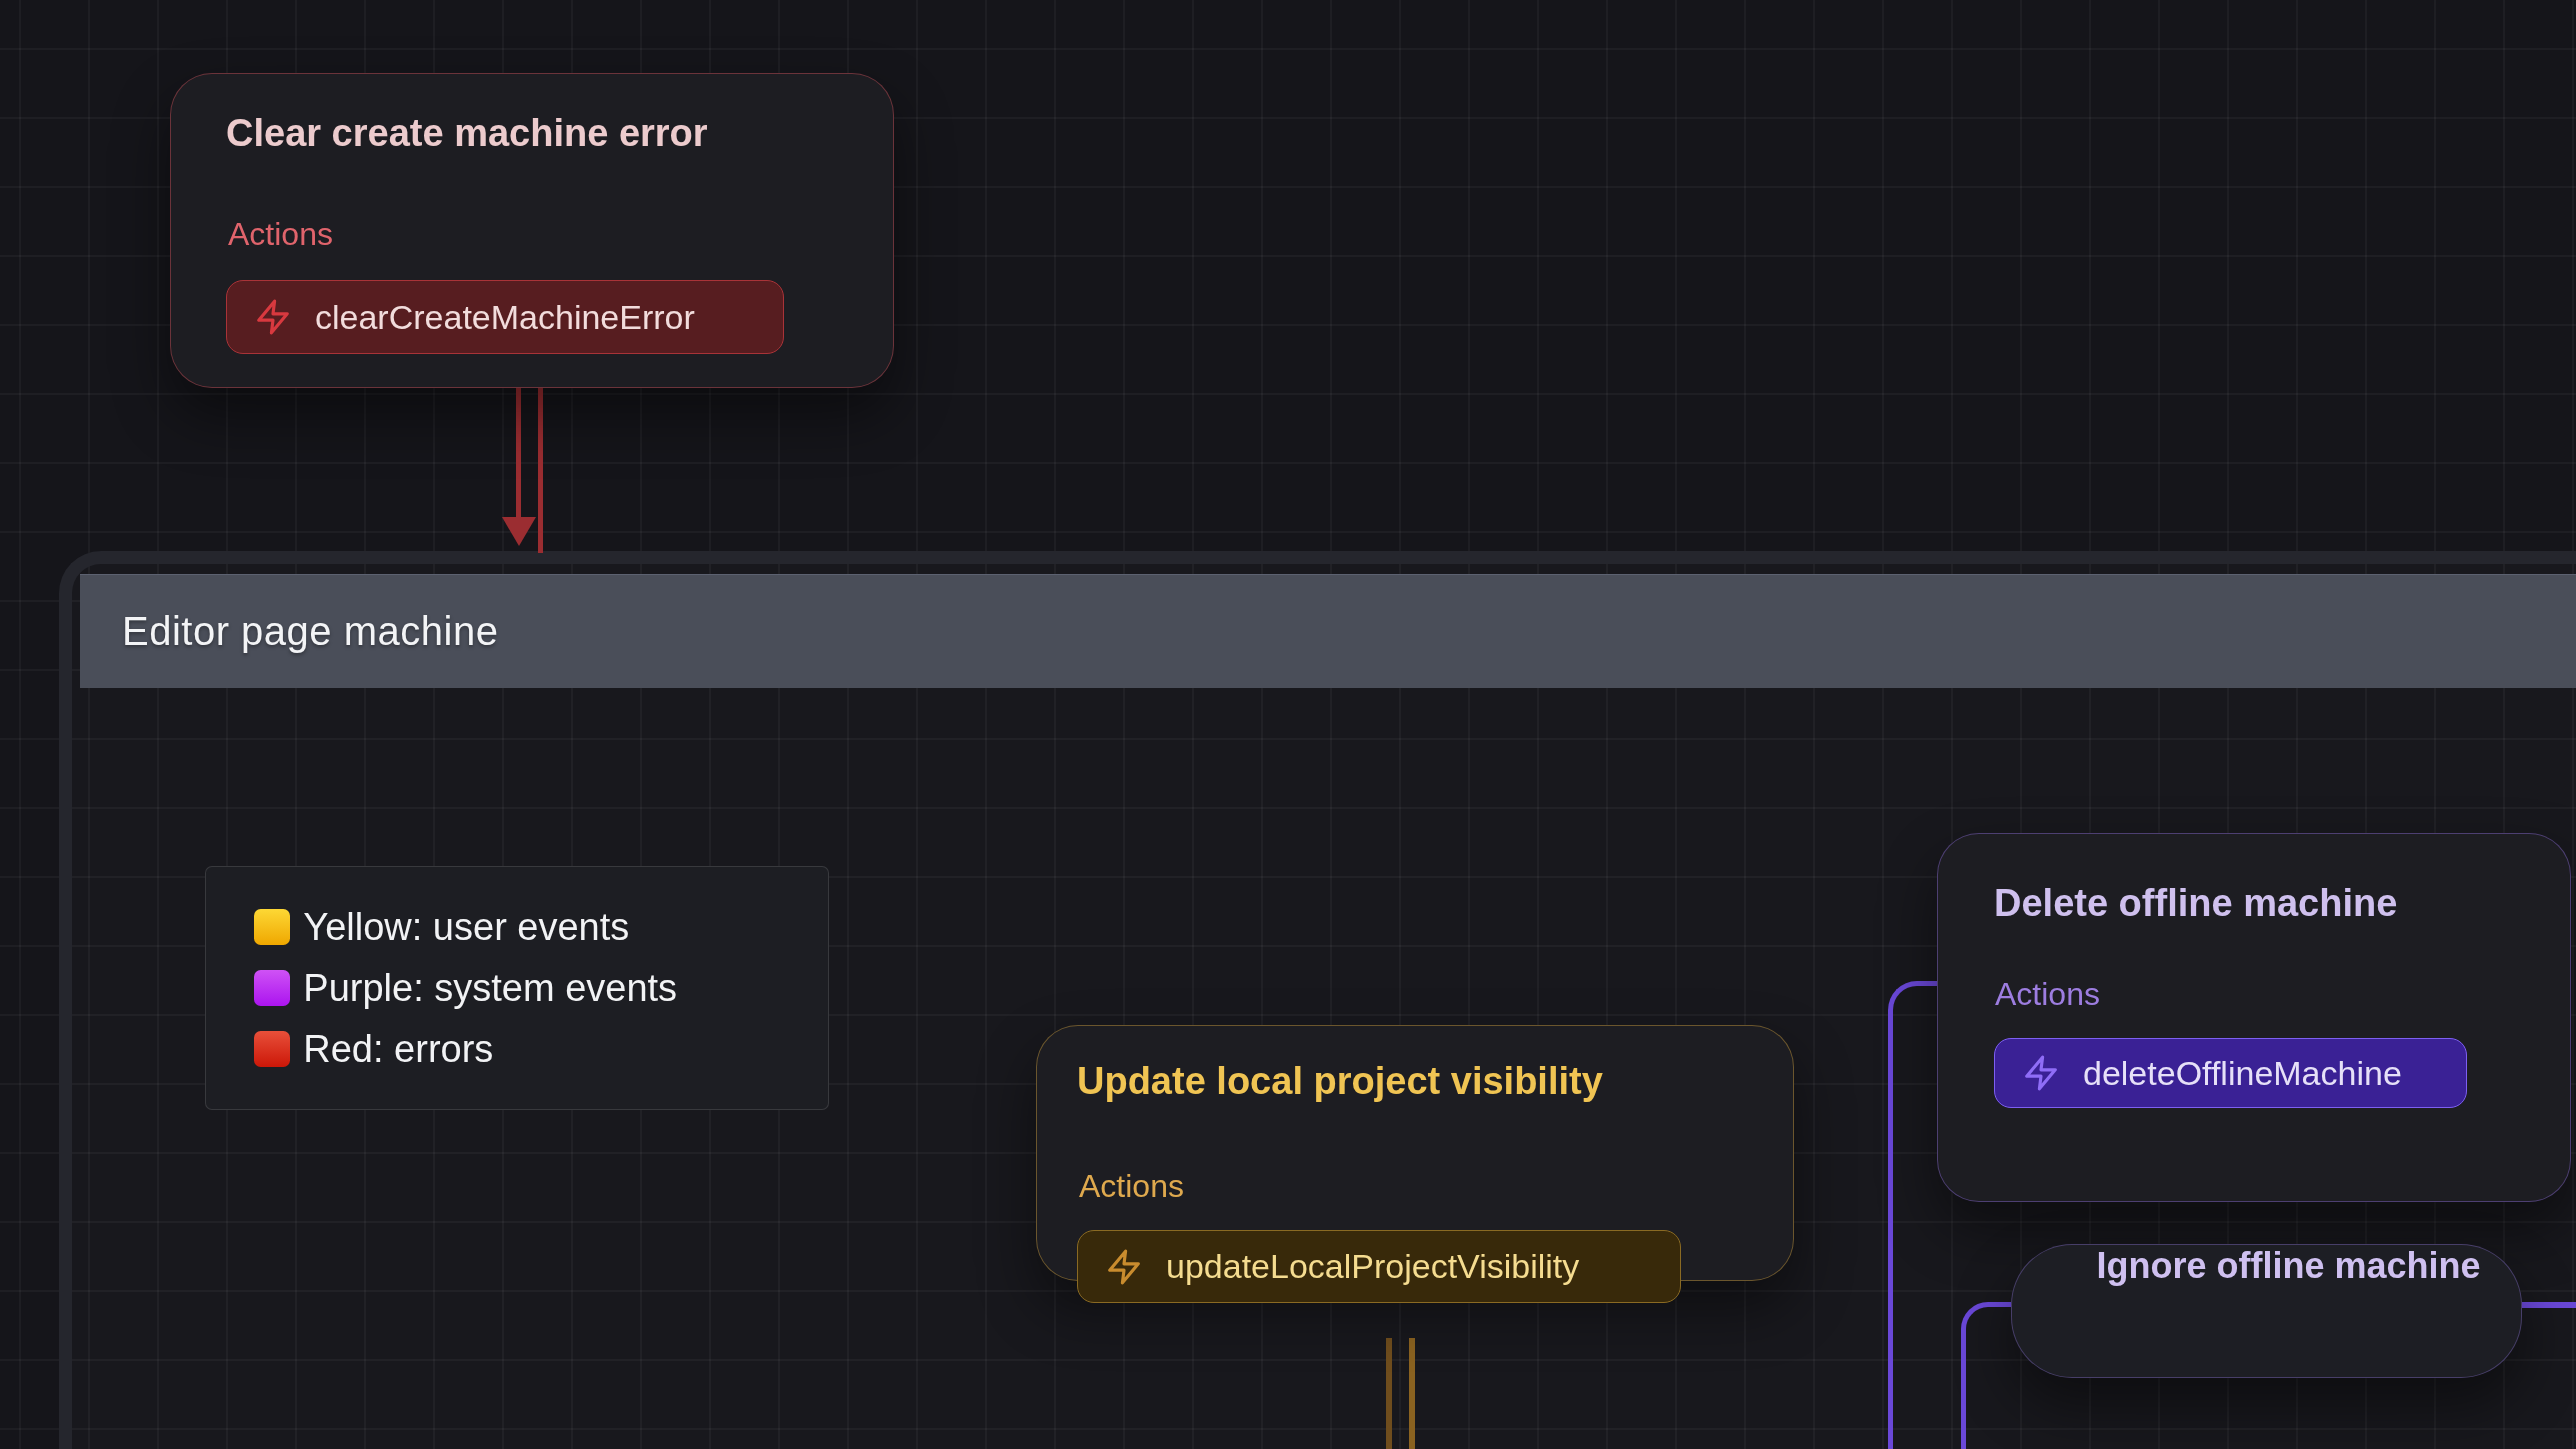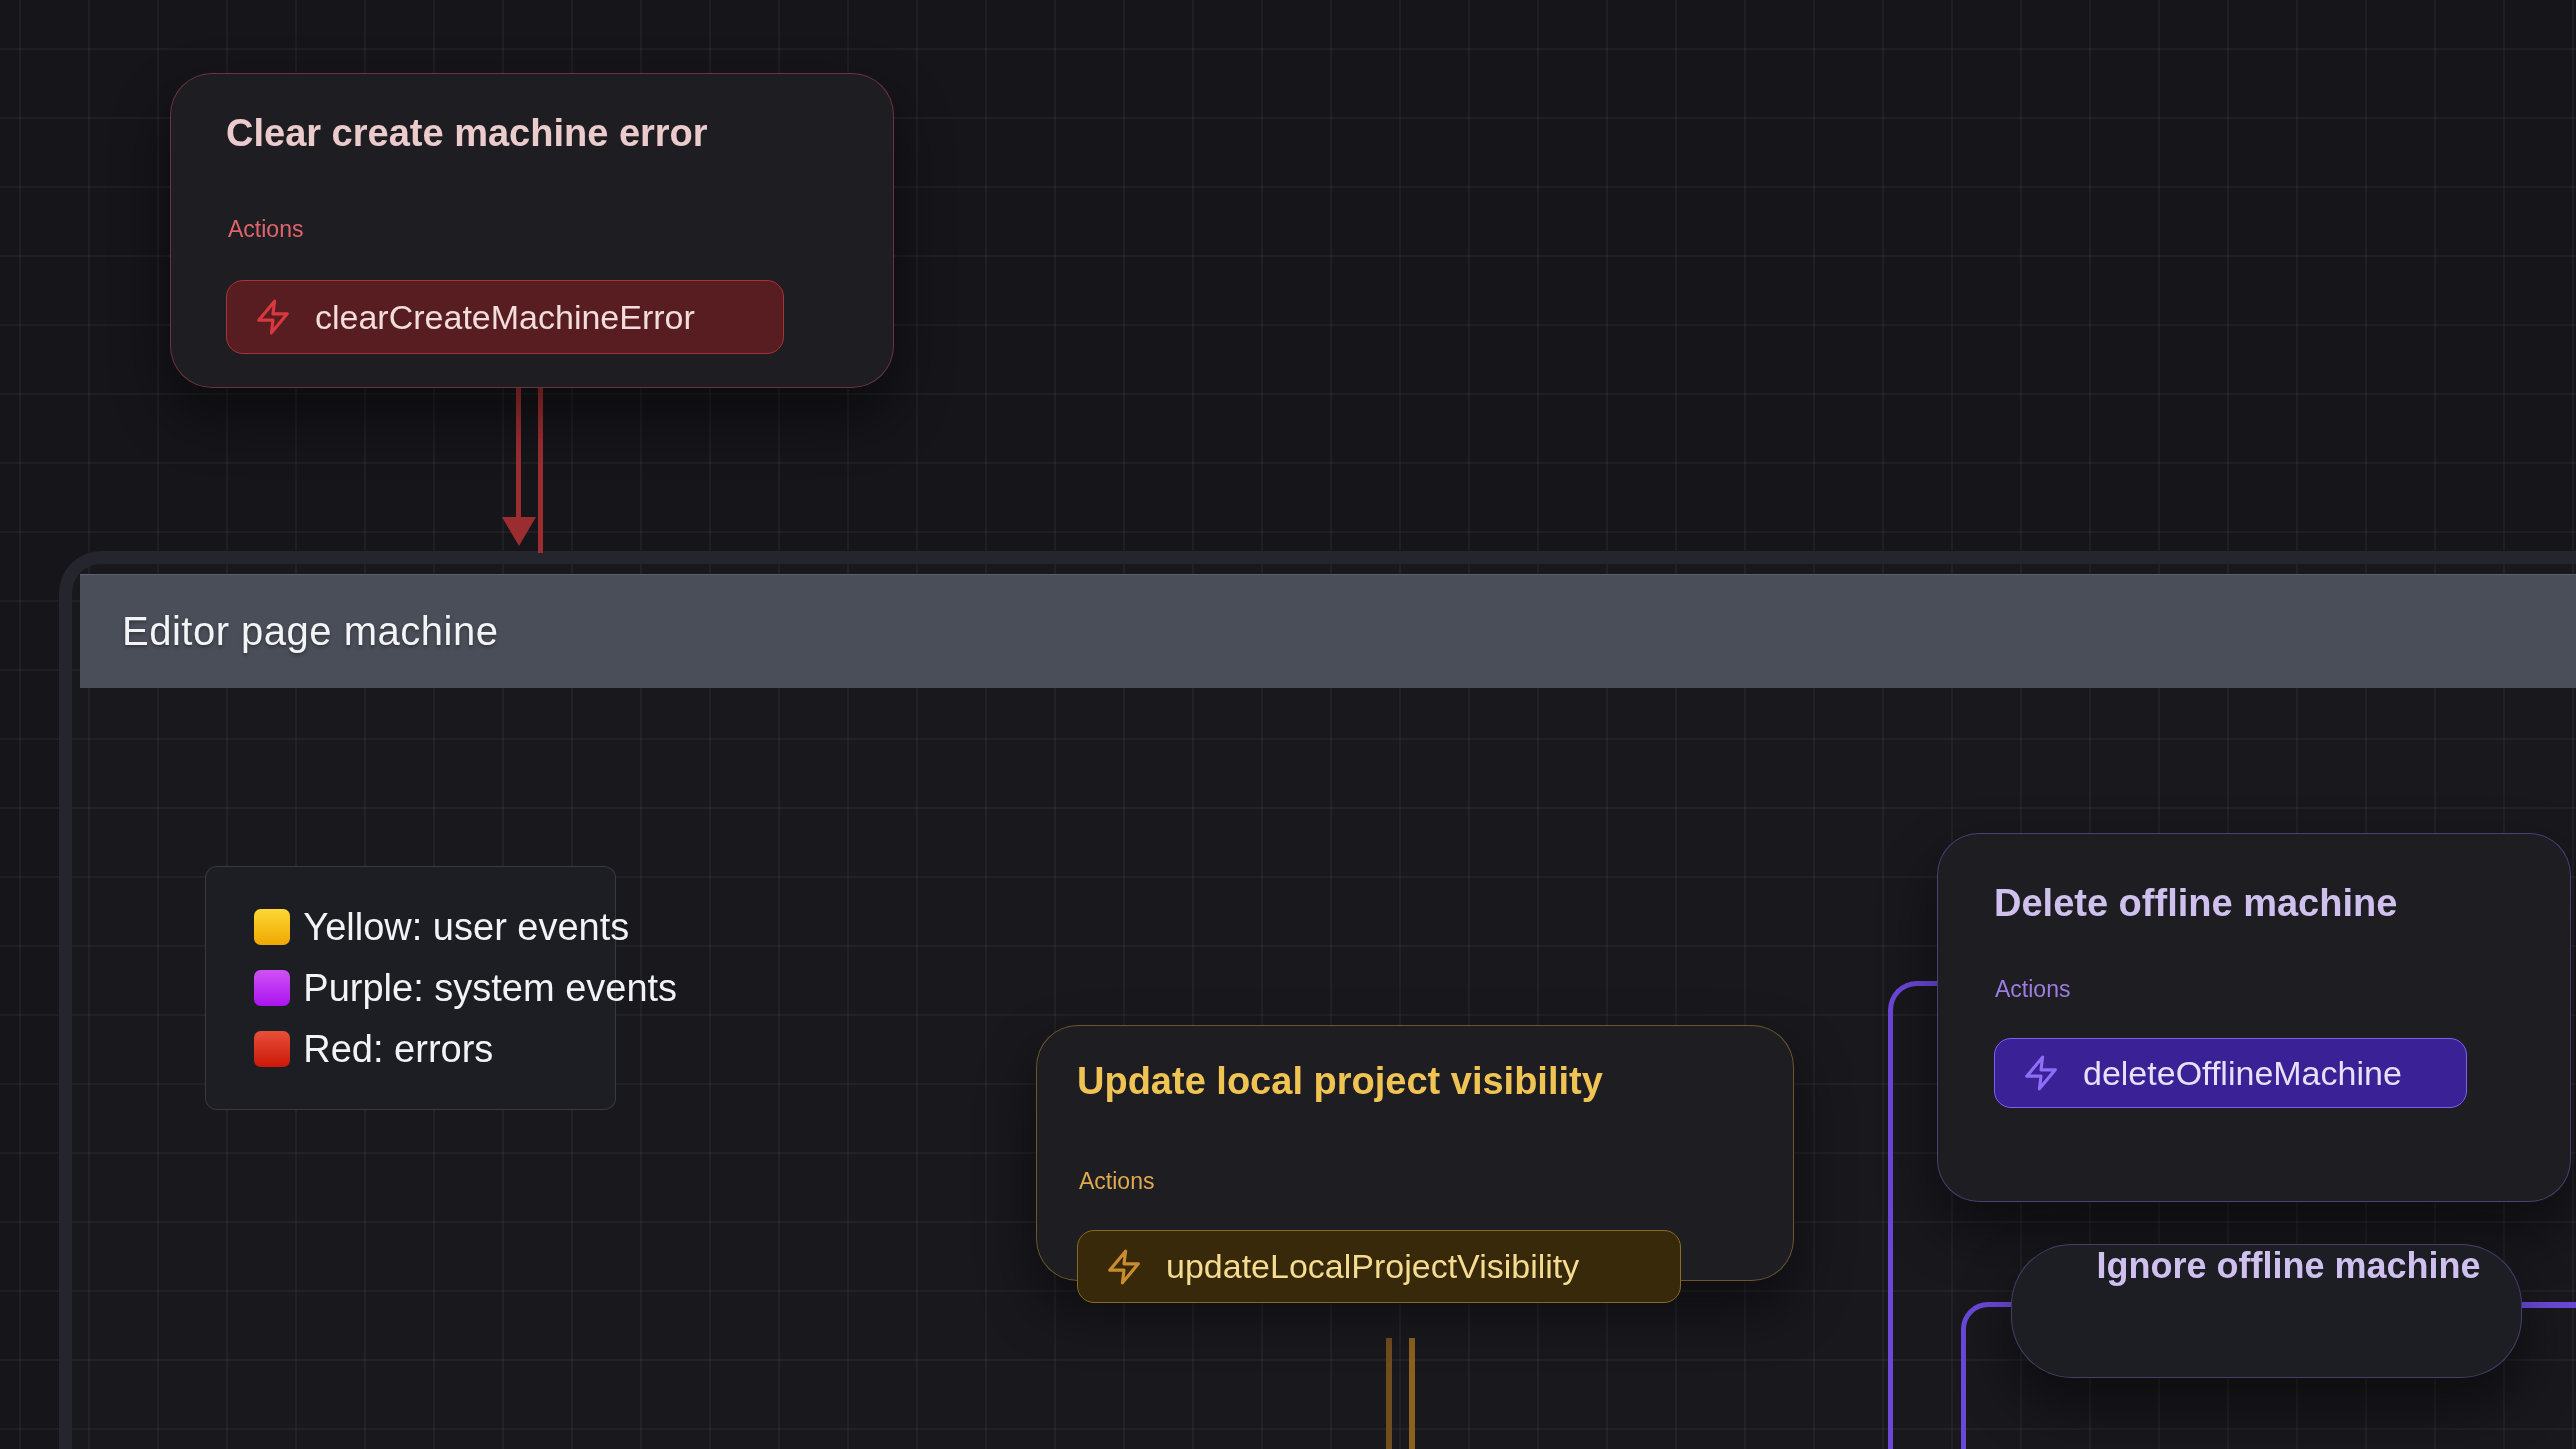--- a/index.html
+++ b/index.html
@@ -54,21 +54,21 @@
     border-left:5.7px solid #6a48d8;border-top:5.7px solid #6a48d8;
     border-top-left-radius:27px;box-sizing:border-box;}
   .edge-purple-right{left:2522px;top:1302px;width:54px;height:5.7px;background:#6a48d8;}
 
   
   .node{
     position:absolute;background:#1d1d22;border-radius:42px;
     box-shadow:0 27px 57px rgba(0,0,0,0.45);z-index:3;box-sizing:border-box;padding-left:44px;
   }
   .node .n-title{position:absolute;font-size:38px;font-weight:bold;white-space:nowrap;}
-  .node .n-section{position:absolute;font-size:23px;white-space:nowrap;}
+  .node .n-section{position:absolute;font-size:32px;white-space:nowrap;}
   .chip{
     position:absolute;display:flex;align-items:center;gap:23px;
     border-radius:17px;font-size:34px;padding:0 27px;box-sizing:border-box;white-space:nowrap;
   }
   .bolt{width:38px;height:38px;flex:0 0 auto;}
 
   #node-clear{left:170px;top:73px;width:724px;height:315px;border:1.9px solid rgba(205,80,88,0.45);}
   #node-clear .n-title{left:55px;top:38px;color:#eccbcd;}
   #node-clear .n-section{left:57px;top:142px;color:#e0646c;}
   #node-clear .chip{left:55px;top:206px;width:558px;height:74px;
@@ -91,22 +91,22 @@
 
   #node-ignore{
     left:2011px;top:1244px;width:511px;height:134px;border-radius:61px;
     border:1.9px solid rgba(140,115,215,0.38);background:#1d1e24;
     display:flex;align-items:flex-start;justify-content:center;
   }
   #node-ignore .pill-title{color:#cfc0f0;font-size:36px;font-weight:bold;white-space:nowrap;}
 
   
   .legend{
-    position:absolute;left:205px;top:866px;width:411px;height:244px;
-    background:#1d1e23;border:1.9px solid rgba(255,255,255,0.12);border-radius:12px;
+    position:absolute;left:205px;top:866px;width:624px;height:244px;
+    background:#1d1e23;border:1.9px solid rgba(255,255,255,0.12);border-radius:7px;
     z-index:3;box-sizing:border-box;
     display:flex;flex-direction:column;justify-content:center;gap:18px;
     padding-left:48px;
   }
   .legend-row{display:flex;align-items:center;gap:13.3px;}
   .swatch{width:36px;height:36px;border-radius:6.7px;flex:0 0 auto;}
   .swatch-yellow{background:linear-gradient(180deg,#fdd835,#efa700);}
   .swatch-purple{background:linear-gradient(180deg,#cf52f5,#ab14ef);}
   .swatch-red{background:linear-gradient(180deg,#e8503a,#cc1708);}
   .legend-label{color:#f2f3f5;font-size:38px;white-space:nowrap;}

